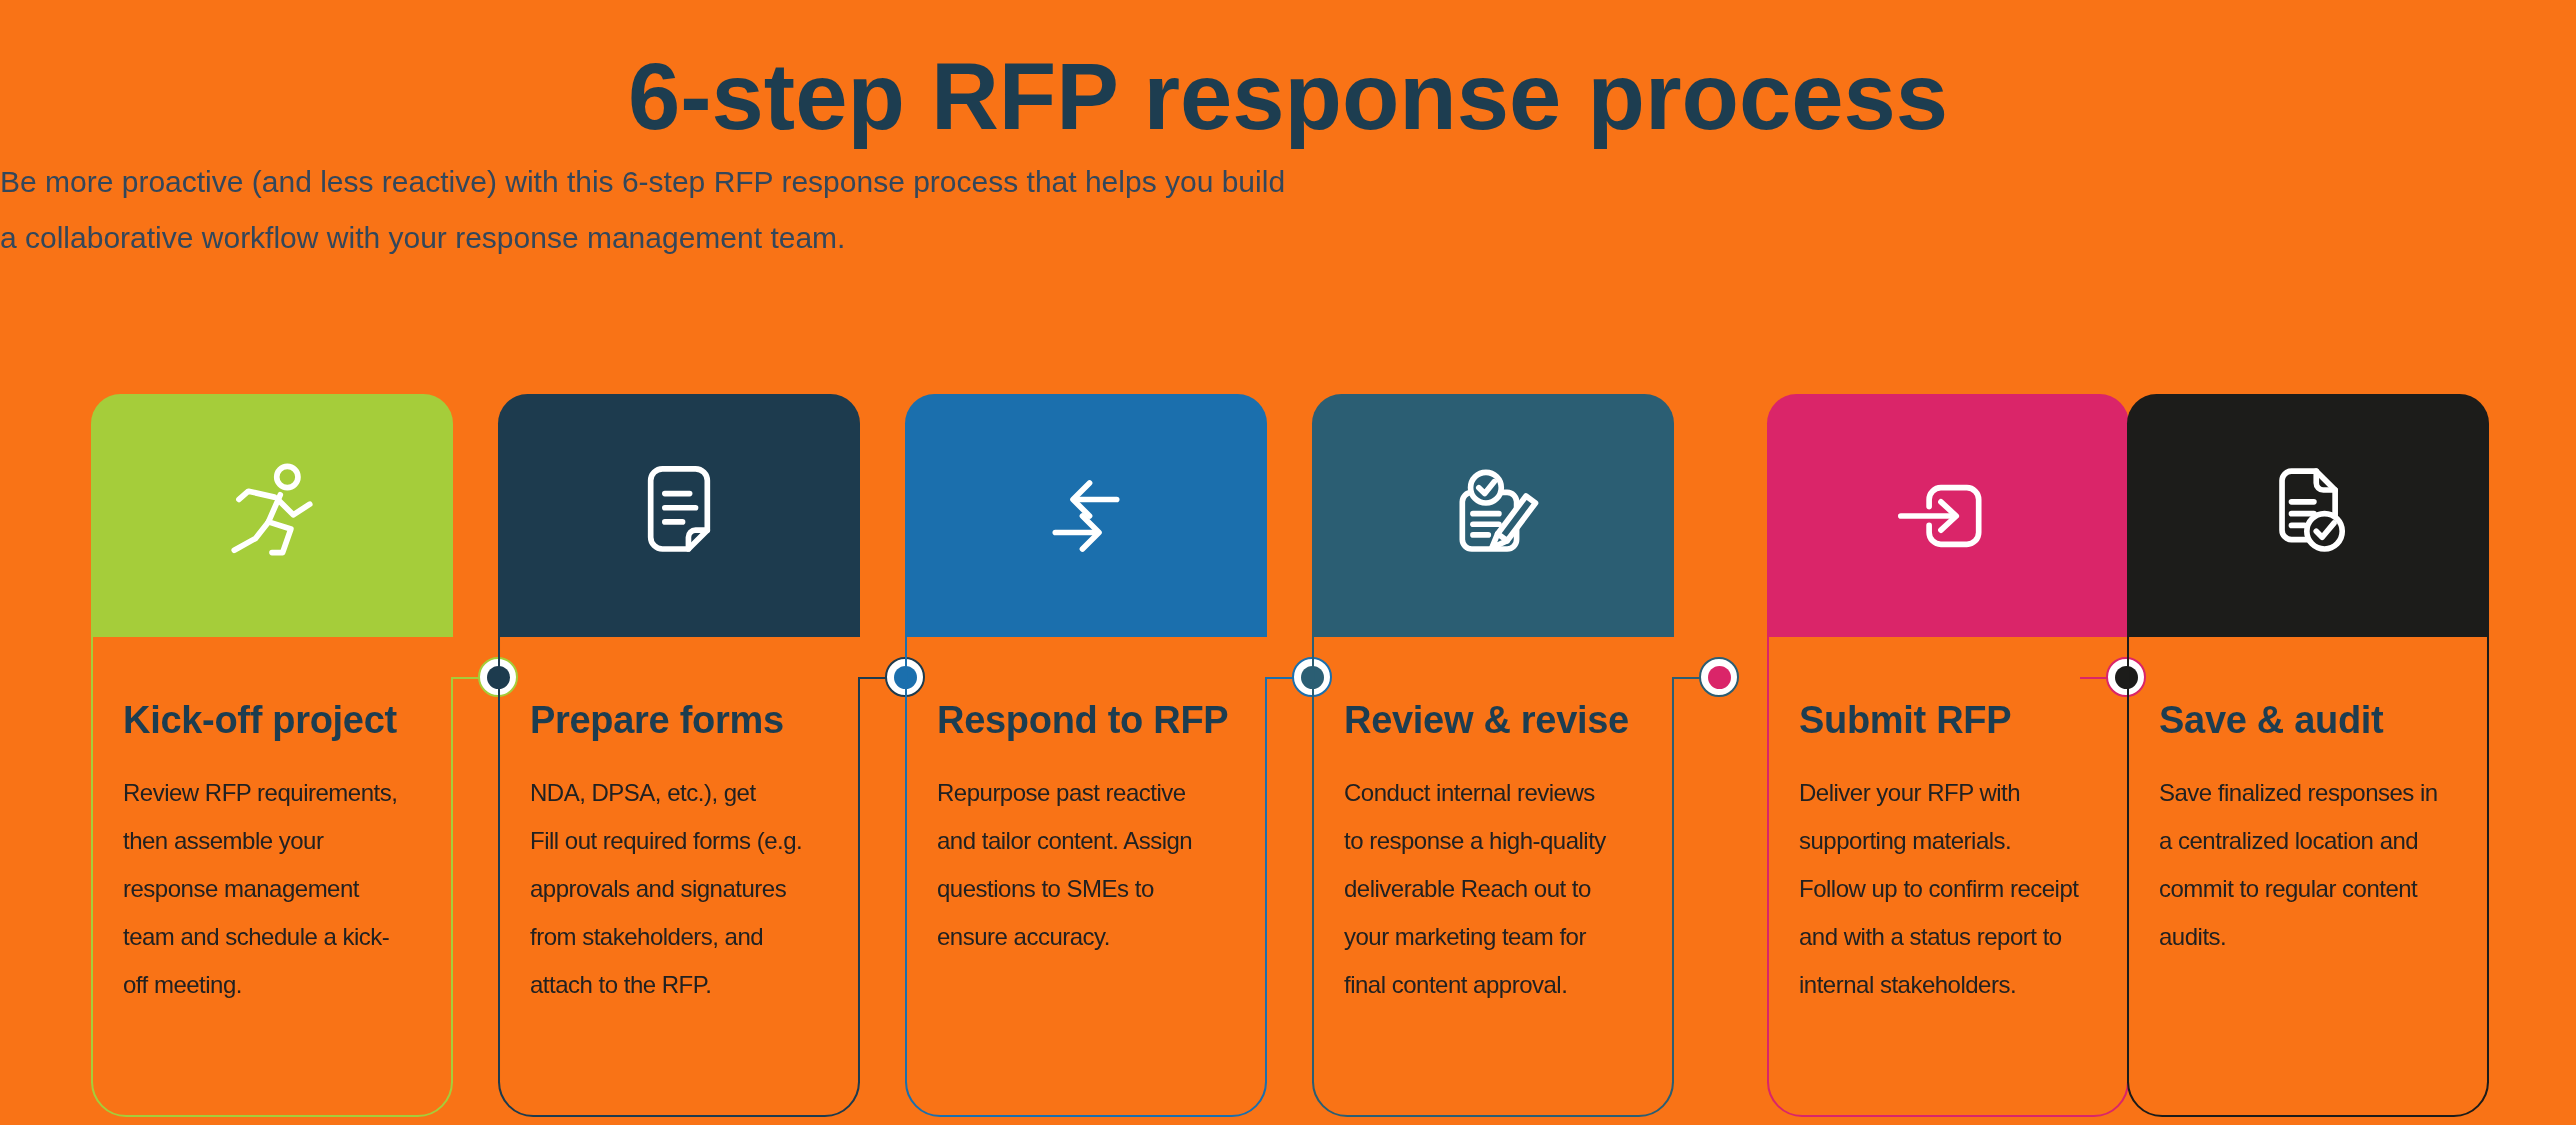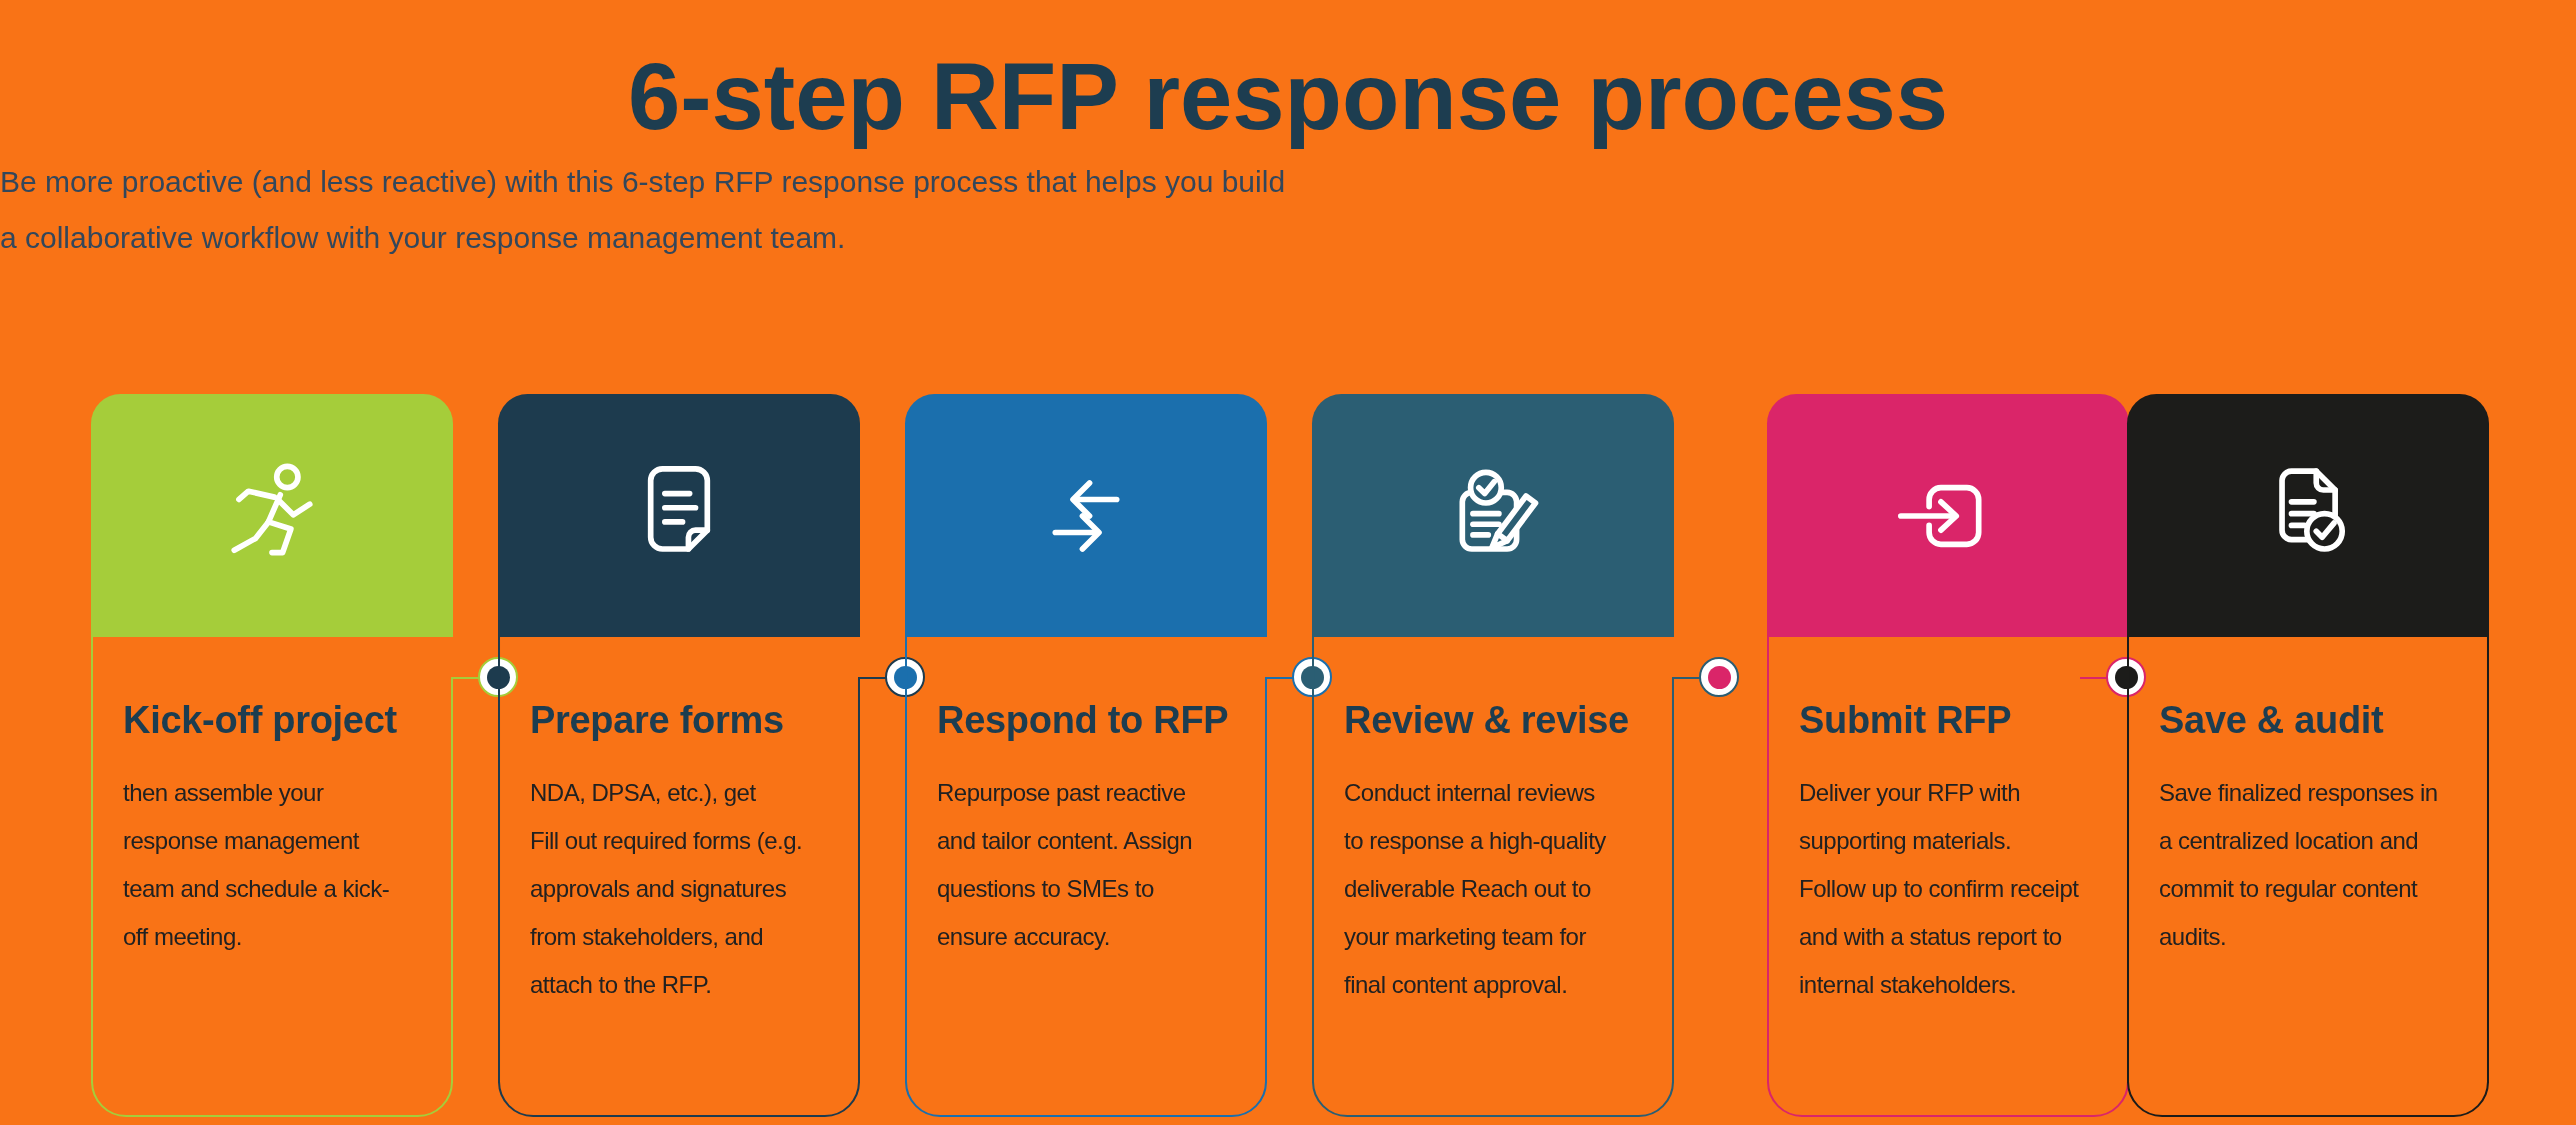--- a/index.html
+++ b/index.html
@@ -94,20 +94,21 @@
             </svg>
           </span>
         </div>
         <div class="card-body">
           <svg class="border-svg" viewBox="0 0 540 716">
             <path d="M538.5 61 V663 A51 51 0 0 1 487.5 714.5 H52.5 A51 51 0 0 1 1.5 663 V0" fill="none" stroke="#a5cd3a" stroke-width="3"></path>
           </svg>
           <div class="card-text">
             <div class="card-title">Kick-off project</div>
             <div class="card-desc">
+              <div>Review RFP requirements,</div>
               <div>then assemble your</div>
               <div>response management</div>
               <div>team and schedule a kick-</div>
               <div>off meeting.</div>
             </div>
           </div>
         </div>
       </div>
       <div class="conn-stub" style="left: 451px; top: 677px; width: 29.5px; background: rgb(165, 205, 58);"></div>
       <div class="conn-circle" style="left: 478px; top: 657px; border-color: rgb(165, 205, 58);">

